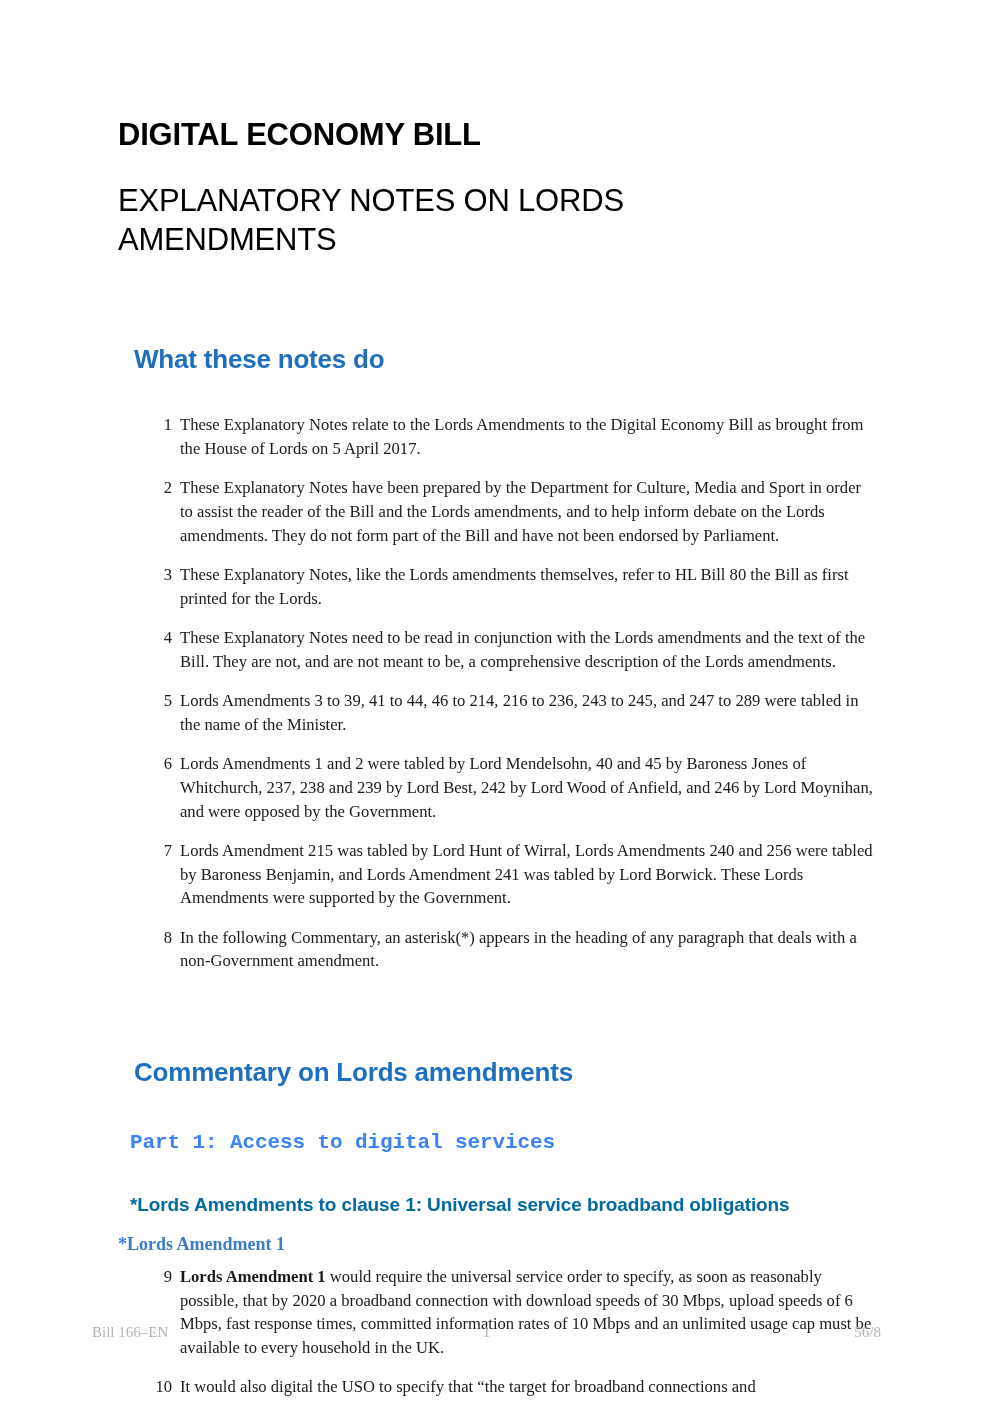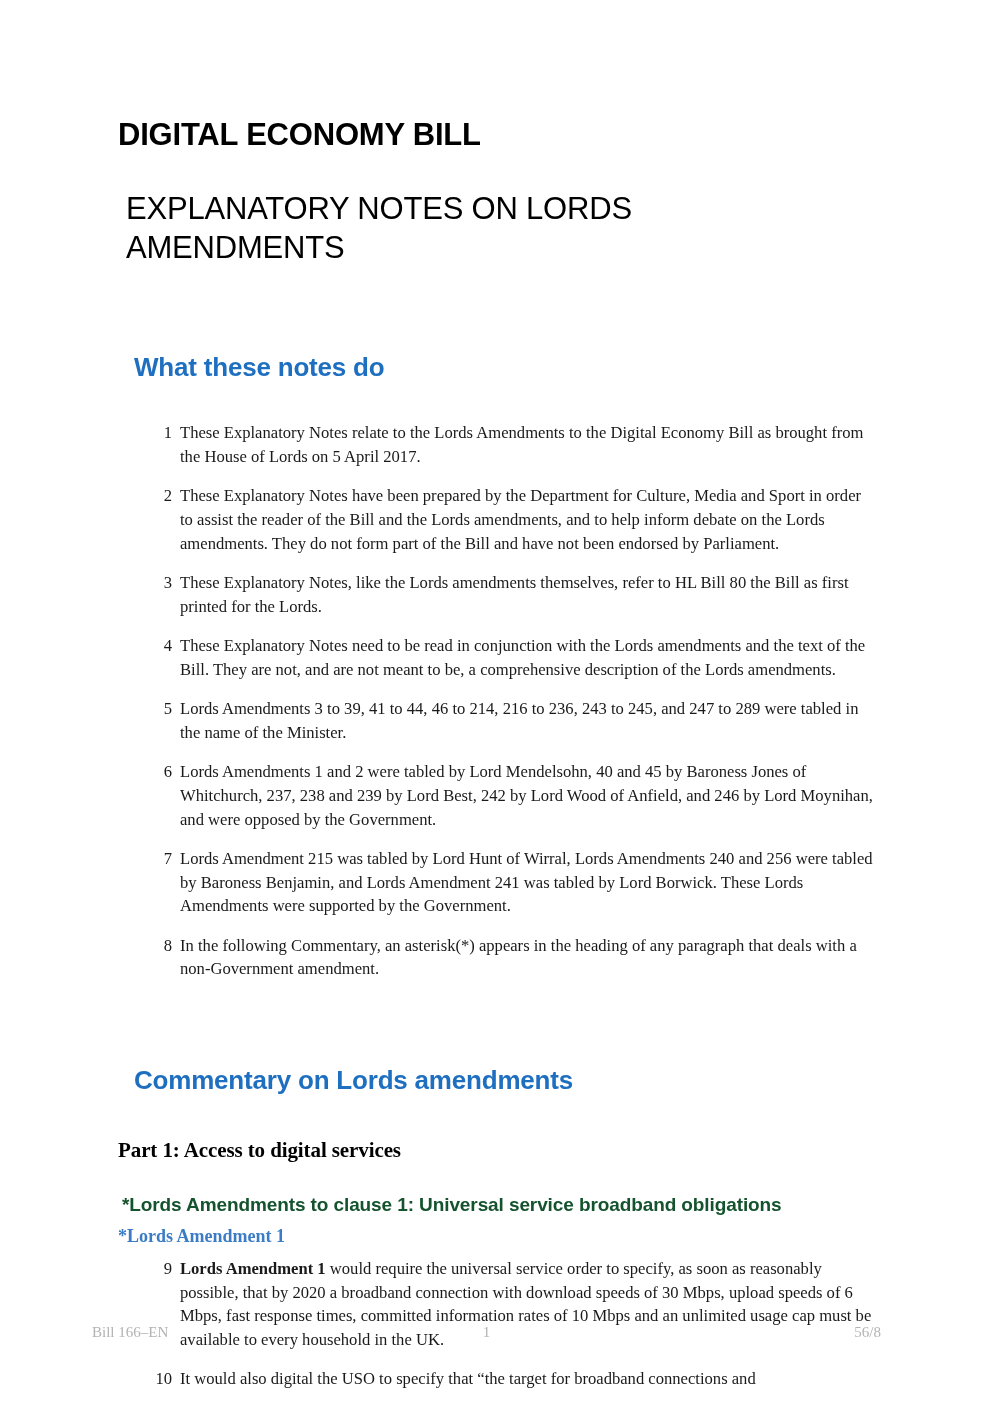--- a/index.html
+++ b/index.html
@@ -38,55 +38,55 @@
     padding-top: 118px;
   }
 
   .doc-subtitle {
     font-family: "Liberation Sans", sans-serif;
     font-weight: normal;
     font-size: 31px;
     line-height: 1.28;
     color: #000000;
     letter-spacing: -0.2px;
-    margin: 8px;
+    margin: 0;
     padding-top: 28px;
     max-width: 640px;
   }
 
   
   h1.sec-h1 {
     font-family: "Liberation Sans", sans-serif;
     font-weight: bold;
     font-size: 26px;
     line-height: 1.2;
     color: #1f6fc0;
     margin: 16px;
     padding-top: 68px;
     letter-spacing: -0.2px;
   }
 
   h2.sec-h2 {
-    font-family: Liberation Serif, serif;
+    font-family: Liberation Mono, monospace;
     font-weight: bold;
     font-size: 21px;
     line-height: 1.2;
-    color: #000000;
-    margin: 0;
+    color: #3b82f6;
+    margin: 12px;
     padding-top: 26px;
     letter-spacing: -0.1px;
   }
 
   h3.sec-h3 {
     font-family: "Liberation Sans", sans-serif;
     font-weight: bold;
     font-size: 19px;
     line-height: 1.28;
-    color: #14532d;
-    margin: 4px;
+    color: #0369a1;
+    margin: 12px;
     padding-top: 26px;
     letter-spacing: -0.1px;
     max-width: 700px;
   }
 
   h4.sec-h4 {
     font-family: "Liberation Serif", serif;
     font-weight: bold;
     font-size: 18px;
     line-height: 1.2;

